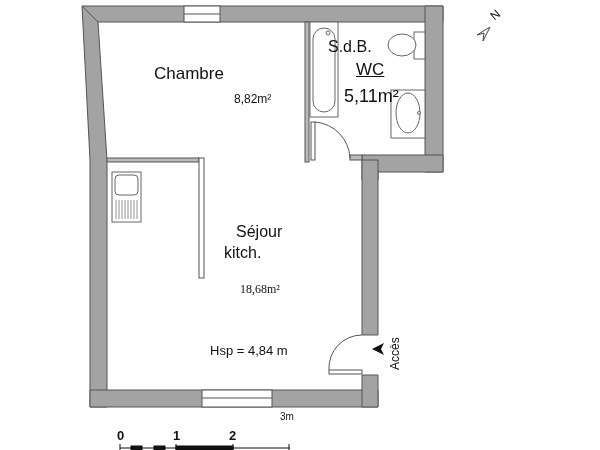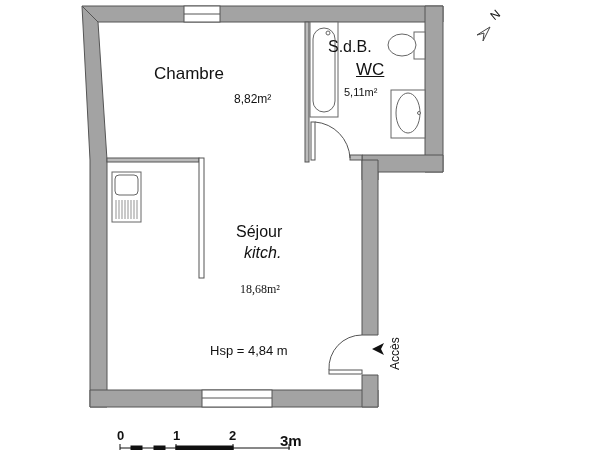--- a/index.html
+++ b/index.html
@@ -100,28 +100,28 @@
     <rect x="154" y="446" width="11" height="4" fill="#111"></rect>
     <rect x="176" y="446" width="57" height="4" fill="#111"></rect>
   </g>
 </svg>
 
 <div class="abs" style="left:154px;top:64px;font-size:17px;">Chambre</div>
 <div class="abs" style="left:194px;top:92px;font-size:12px;margin-left:40px;">8,82m²</div>
 
 <div class="abs" style="left:328px;top:38px;font-size:16px;">S.d.B.</div>
 <div class="abs" style="left:356px;top:60px;font-size:17px;text-decoration:underline;">WC</div>
-<div class="abs" style="left:344px;top:86px;font-size:11px;">5,11m²</div>
+<div class="abs" style="left:344px;top:86px;font-size:18px;">5,11m²</div>
 
 <div class="abs" style="left:236px;top:223px;font-size:16px;">Séjour</div>
-<div class="abs" style="left:244px;top:244px;font-size:16px;font-style:italic;">kitch.</div>
+<div class="abs" style="left:224px;top:244px;font-size:16px;">kitch.</div>
 <div class="abs" style="left:240px;top:282px;font-size:12px;font-family:Liberation Serif, serif;">18,68m²</div>
 
 <div class="abs" style="left:210px;top:343px;font-size:13px;">Hsp = 4,84 m</div>
 
 <div class="abs" style="left:388px;top:370px;font-size:12px;transform:rotate(-90deg);transform-origin:left top;">Accès</div>
 
 <div class="abs" style="left:491px;top:8px;font-size:12px;transform:rotate(-40deg);">N</div>
 
 <div class="abs" style="left:117px;top:428px;font-size:13px;font-weight:bold;">0</div>
 <div class="abs" style="left:173px;top:428px;font-size:13px;font-weight:bold;">1</div>
 <div class="abs" style="left:229px;top:428px;font-size:13px;font-weight:bold;">2</div>
-<div class="abs" style="left:280px;top:432px;font-size:15px;font-weight:bold;">3m</div>
+<div class="abs" style="left:280px;top:411px;font-size:10px;font-weight:normal;">3m</div>
 
 </body></html>

